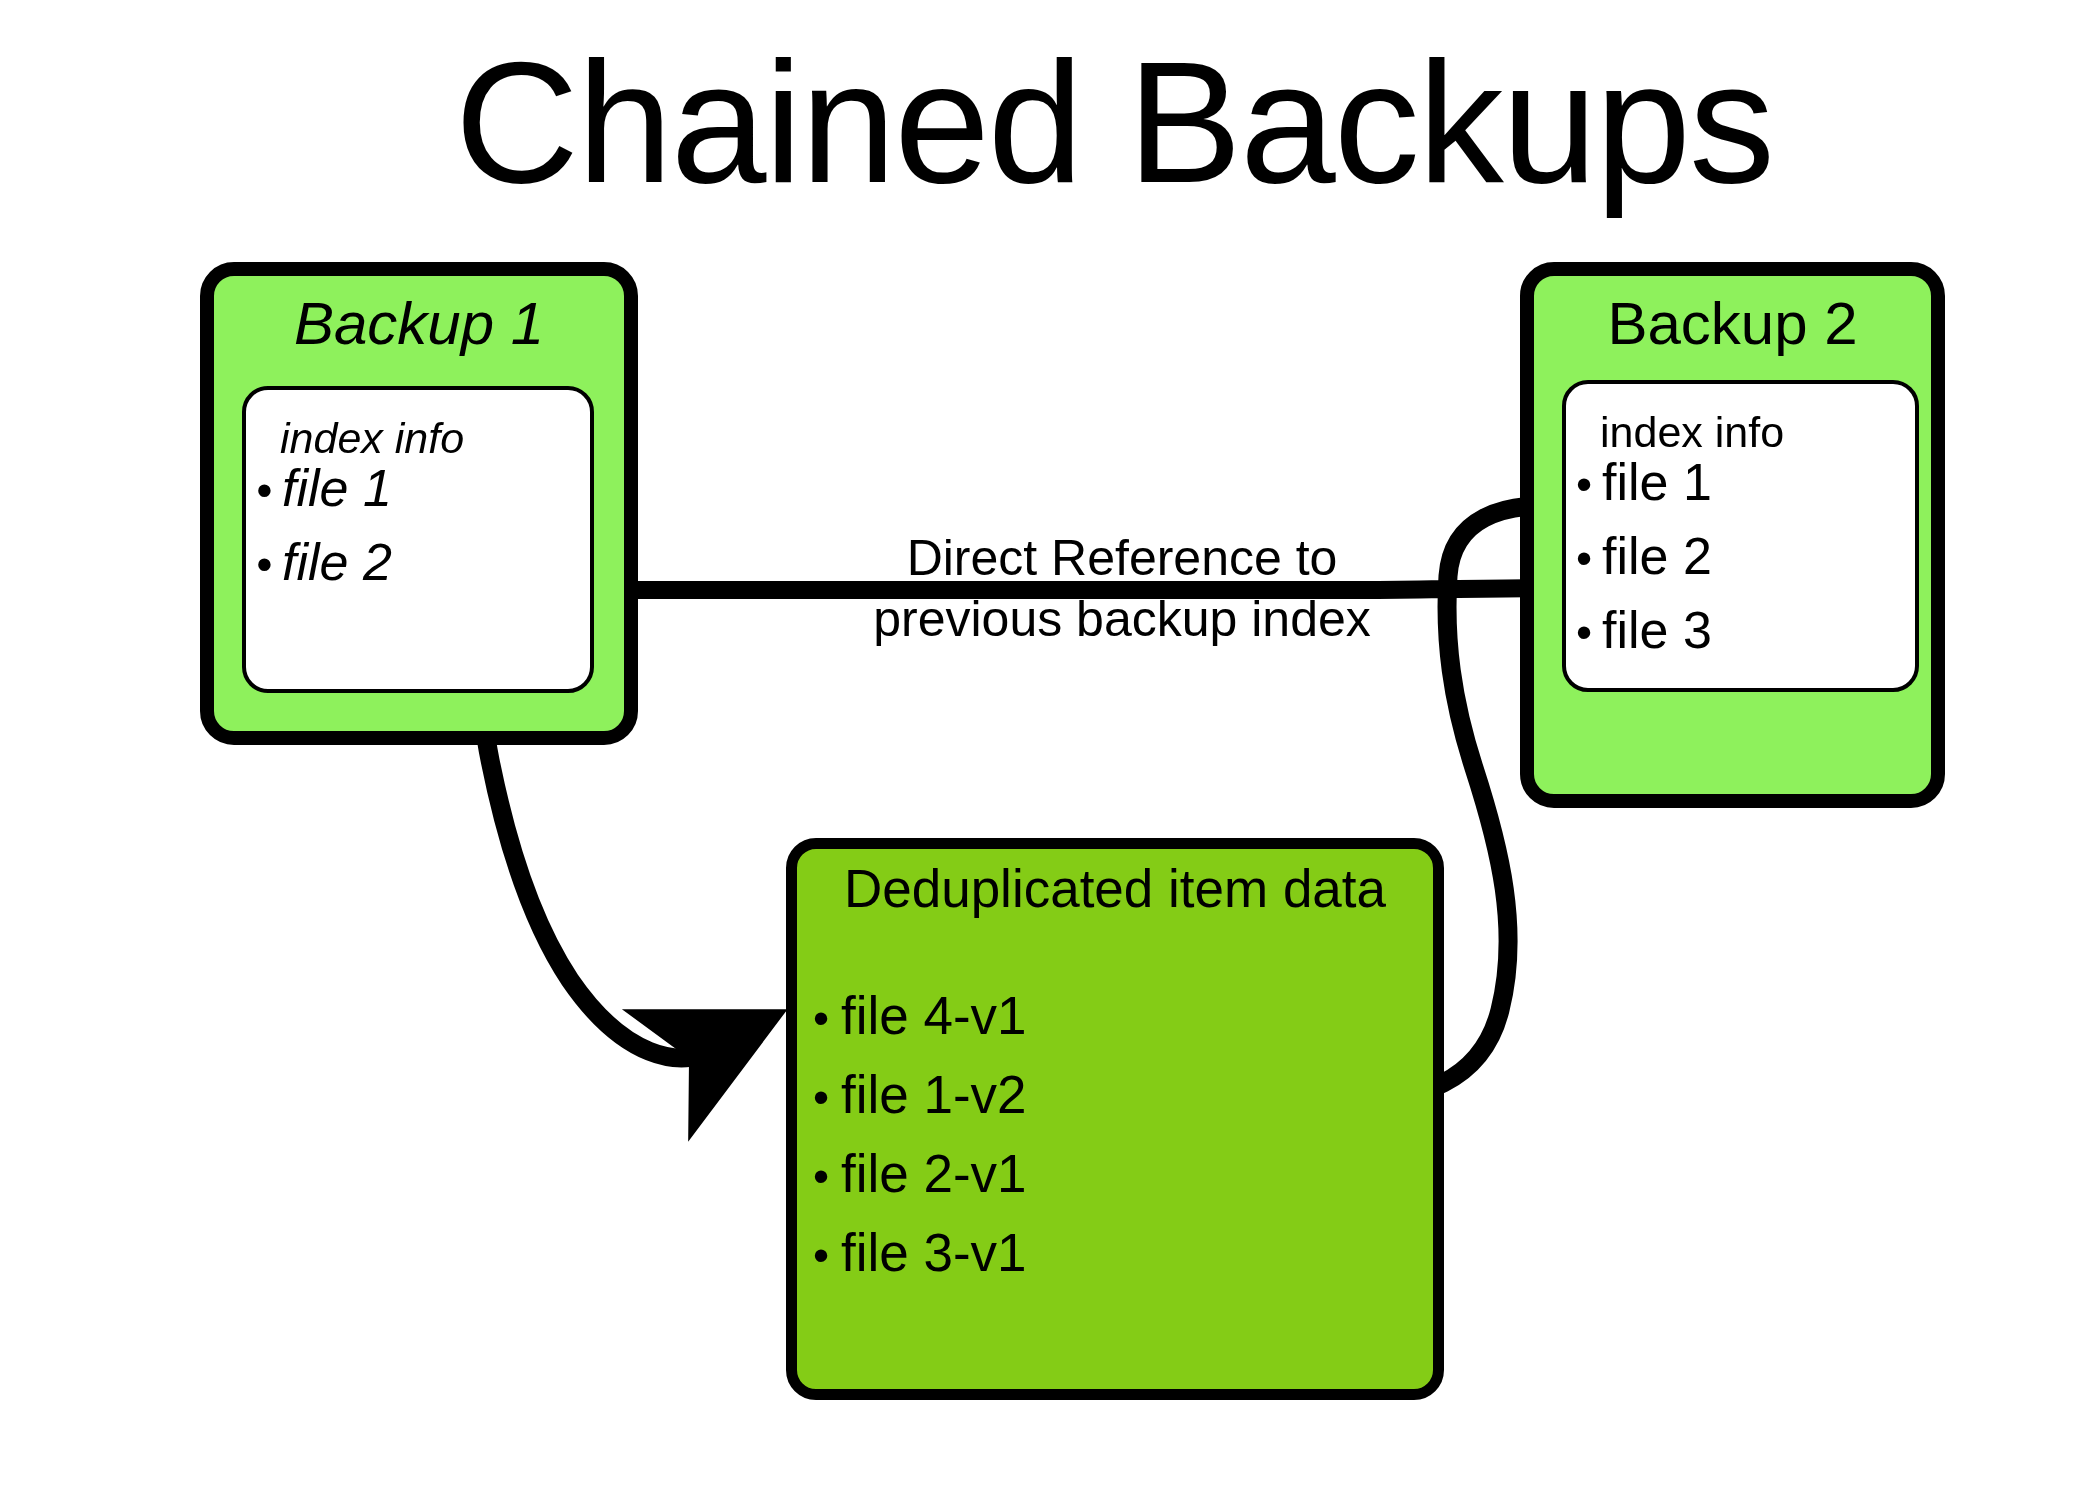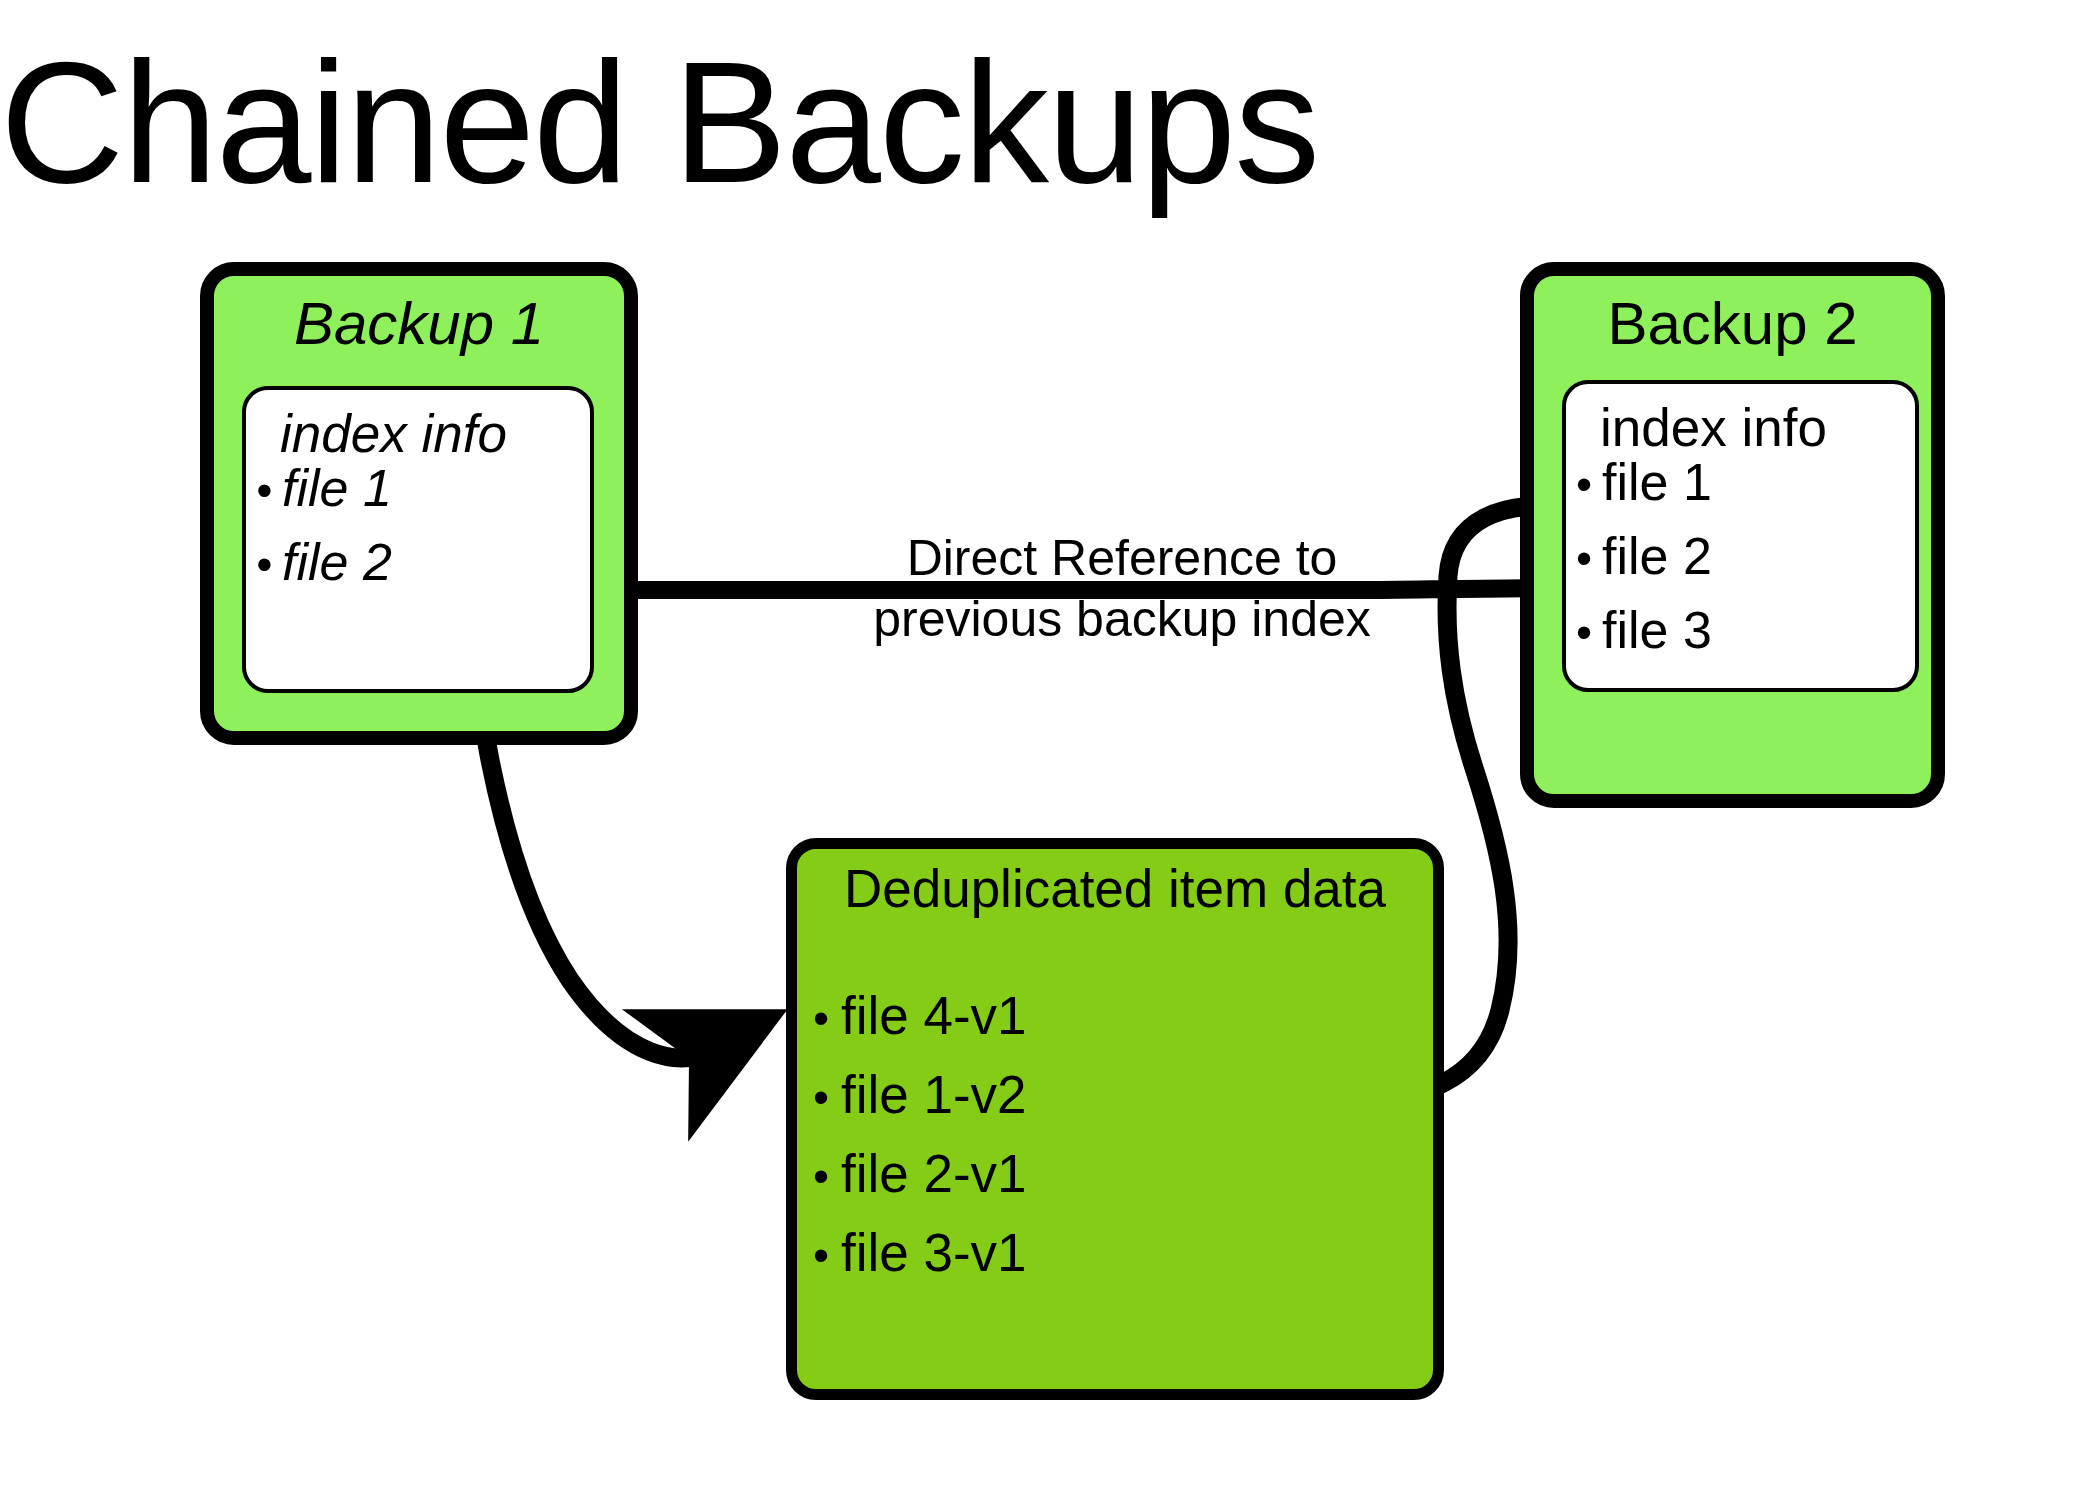--- a/index.html
+++ b/index.html
@@ -21,26 +21,27 @@
     width: 2100px;
     height: 1500px;
   }
 
   
   #page-title {
     position: absolute;
     left: 0;
     top: 36px;
     width: 1744px;
-    text-align: left;
+    text-align: right;
     font-size: 172px;
     line-height: 1.0;
     font-weight: 400;
     letter-spacing: -2px;
     white-space: nowrap;
+    padding-left: 29px;
   }
 
   
   .backup-box {
     position: absolute;
     background: #8EF15C;
     border: 14px solid #000000;
     border-radius: 34px;
     box-sizing: border-box;
   }
@@ -65,22 +66,22 @@
     border: 4px solid #000000;
     border-radius: 26px;
     box-sizing: border-box;
   }
   #backup-1-index { left: 28px; top: 110px; width: 352px; height: 307px; }
   #backup-2-index { left: 28px; top: 104px; width: 357px; height: 312px; }
 
   .index-heading {
     position: absolute;
     left: 34px;
-    top: 16px;
-    font-size: 53px;
+    top: 26px;
+    font-size: 43px;
     line-height: 1.05;
     white-space: nowrap;
   }
   .index-list {
     position: absolute;
     left: 10px;
     top: 72px;
     margin: 0;
     padding: 0;
     list-style: none;

